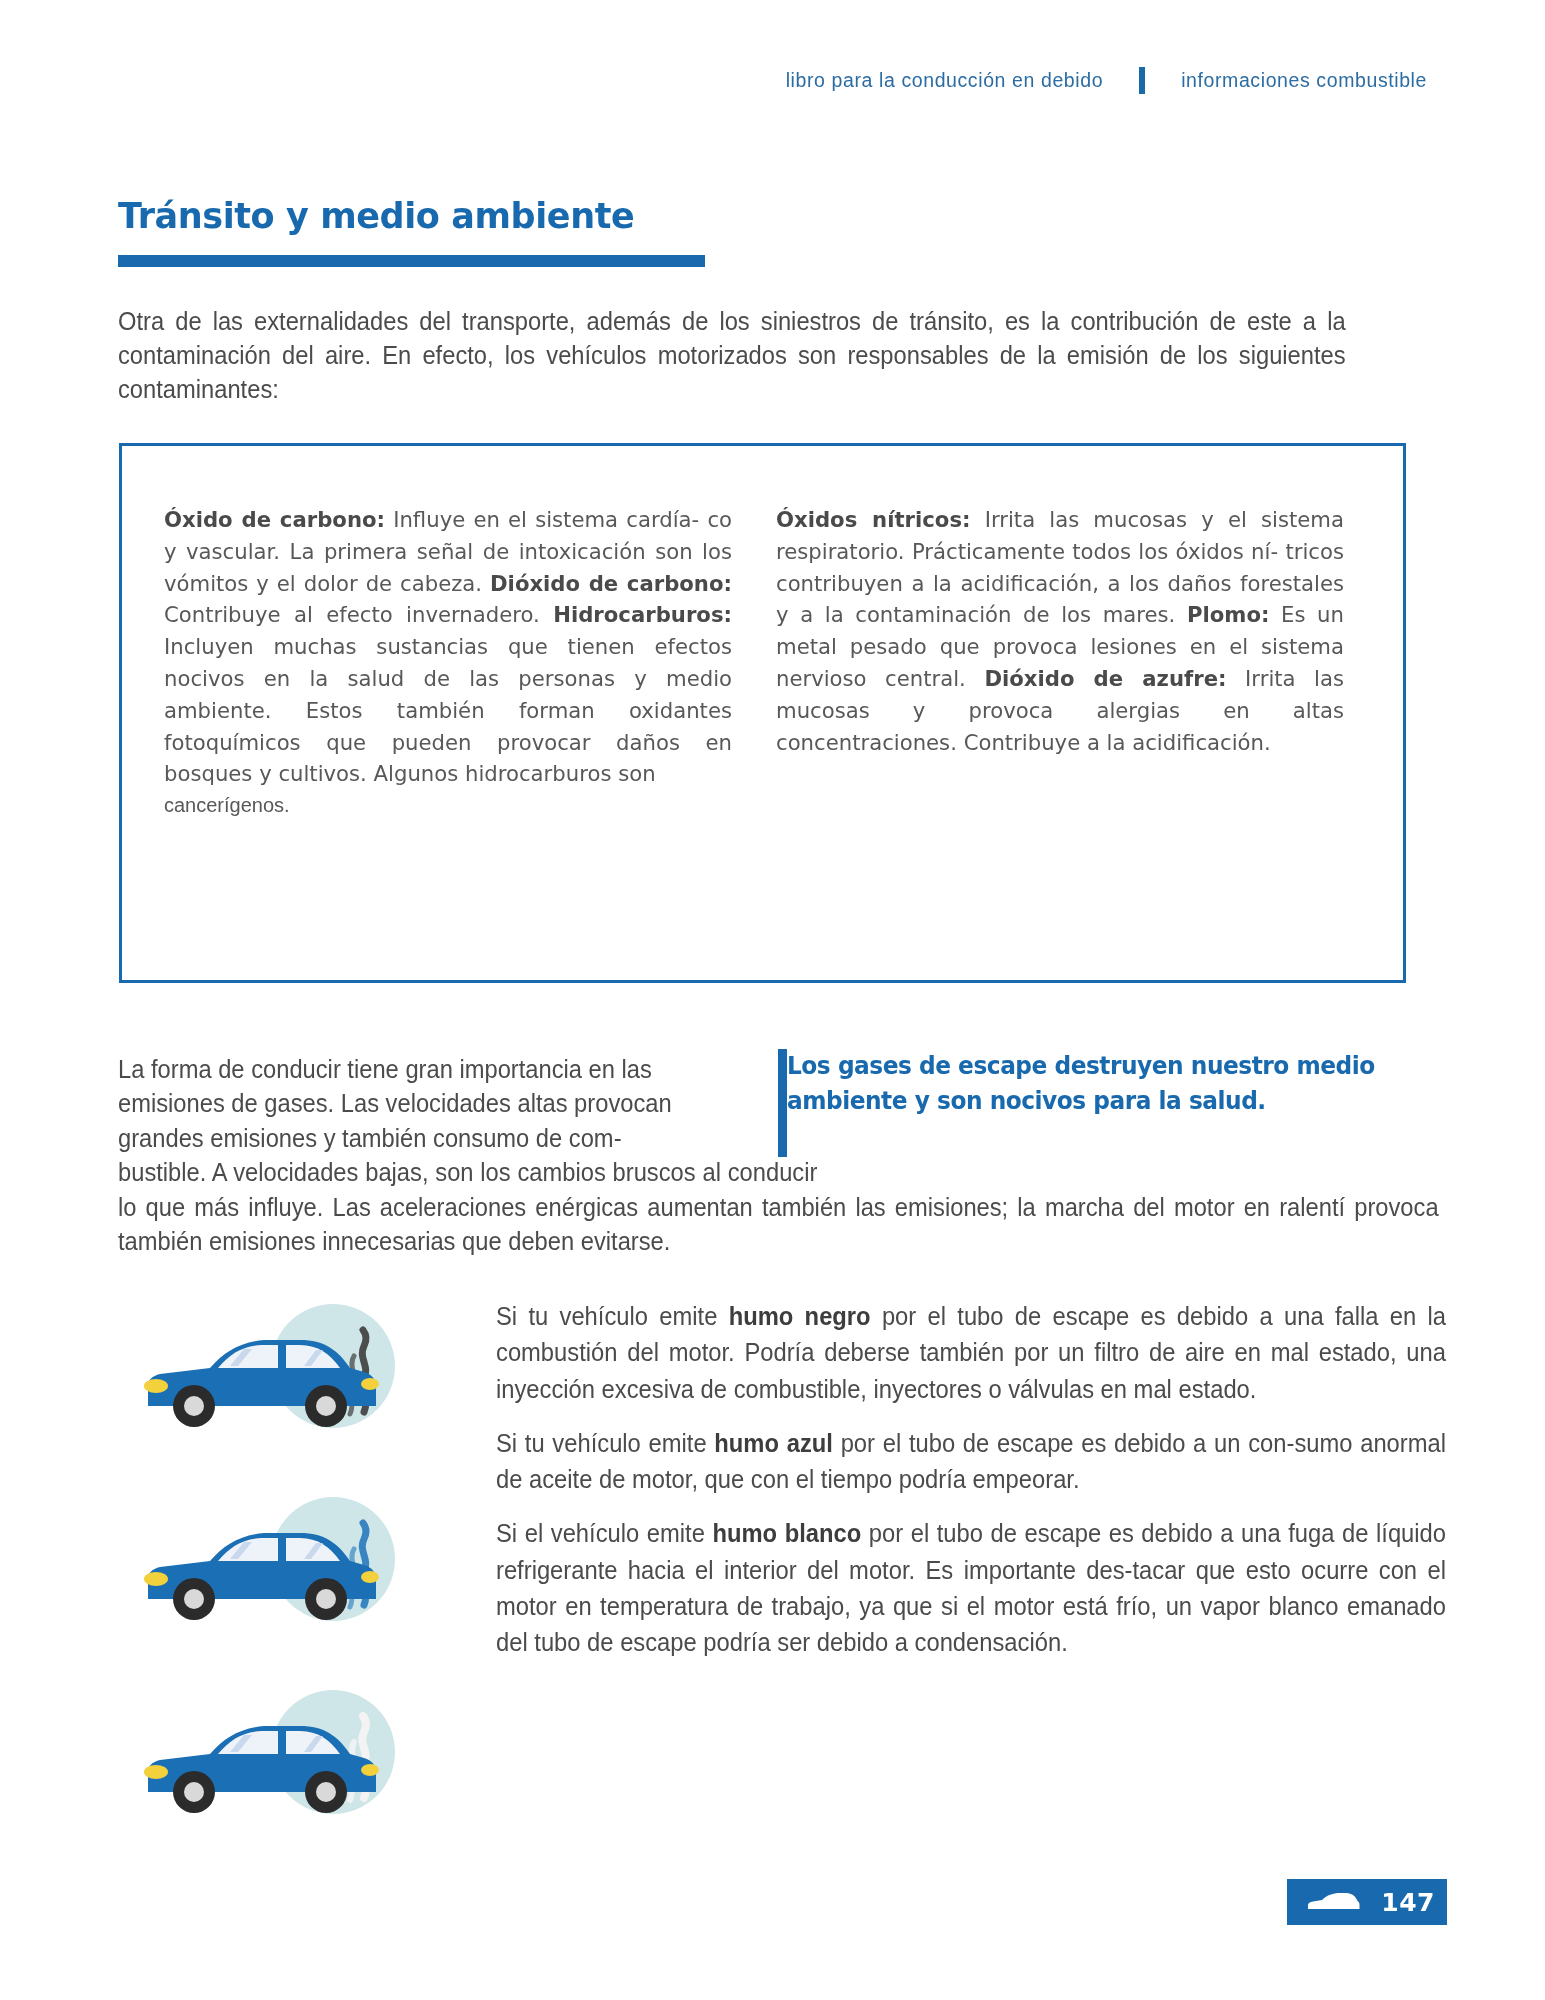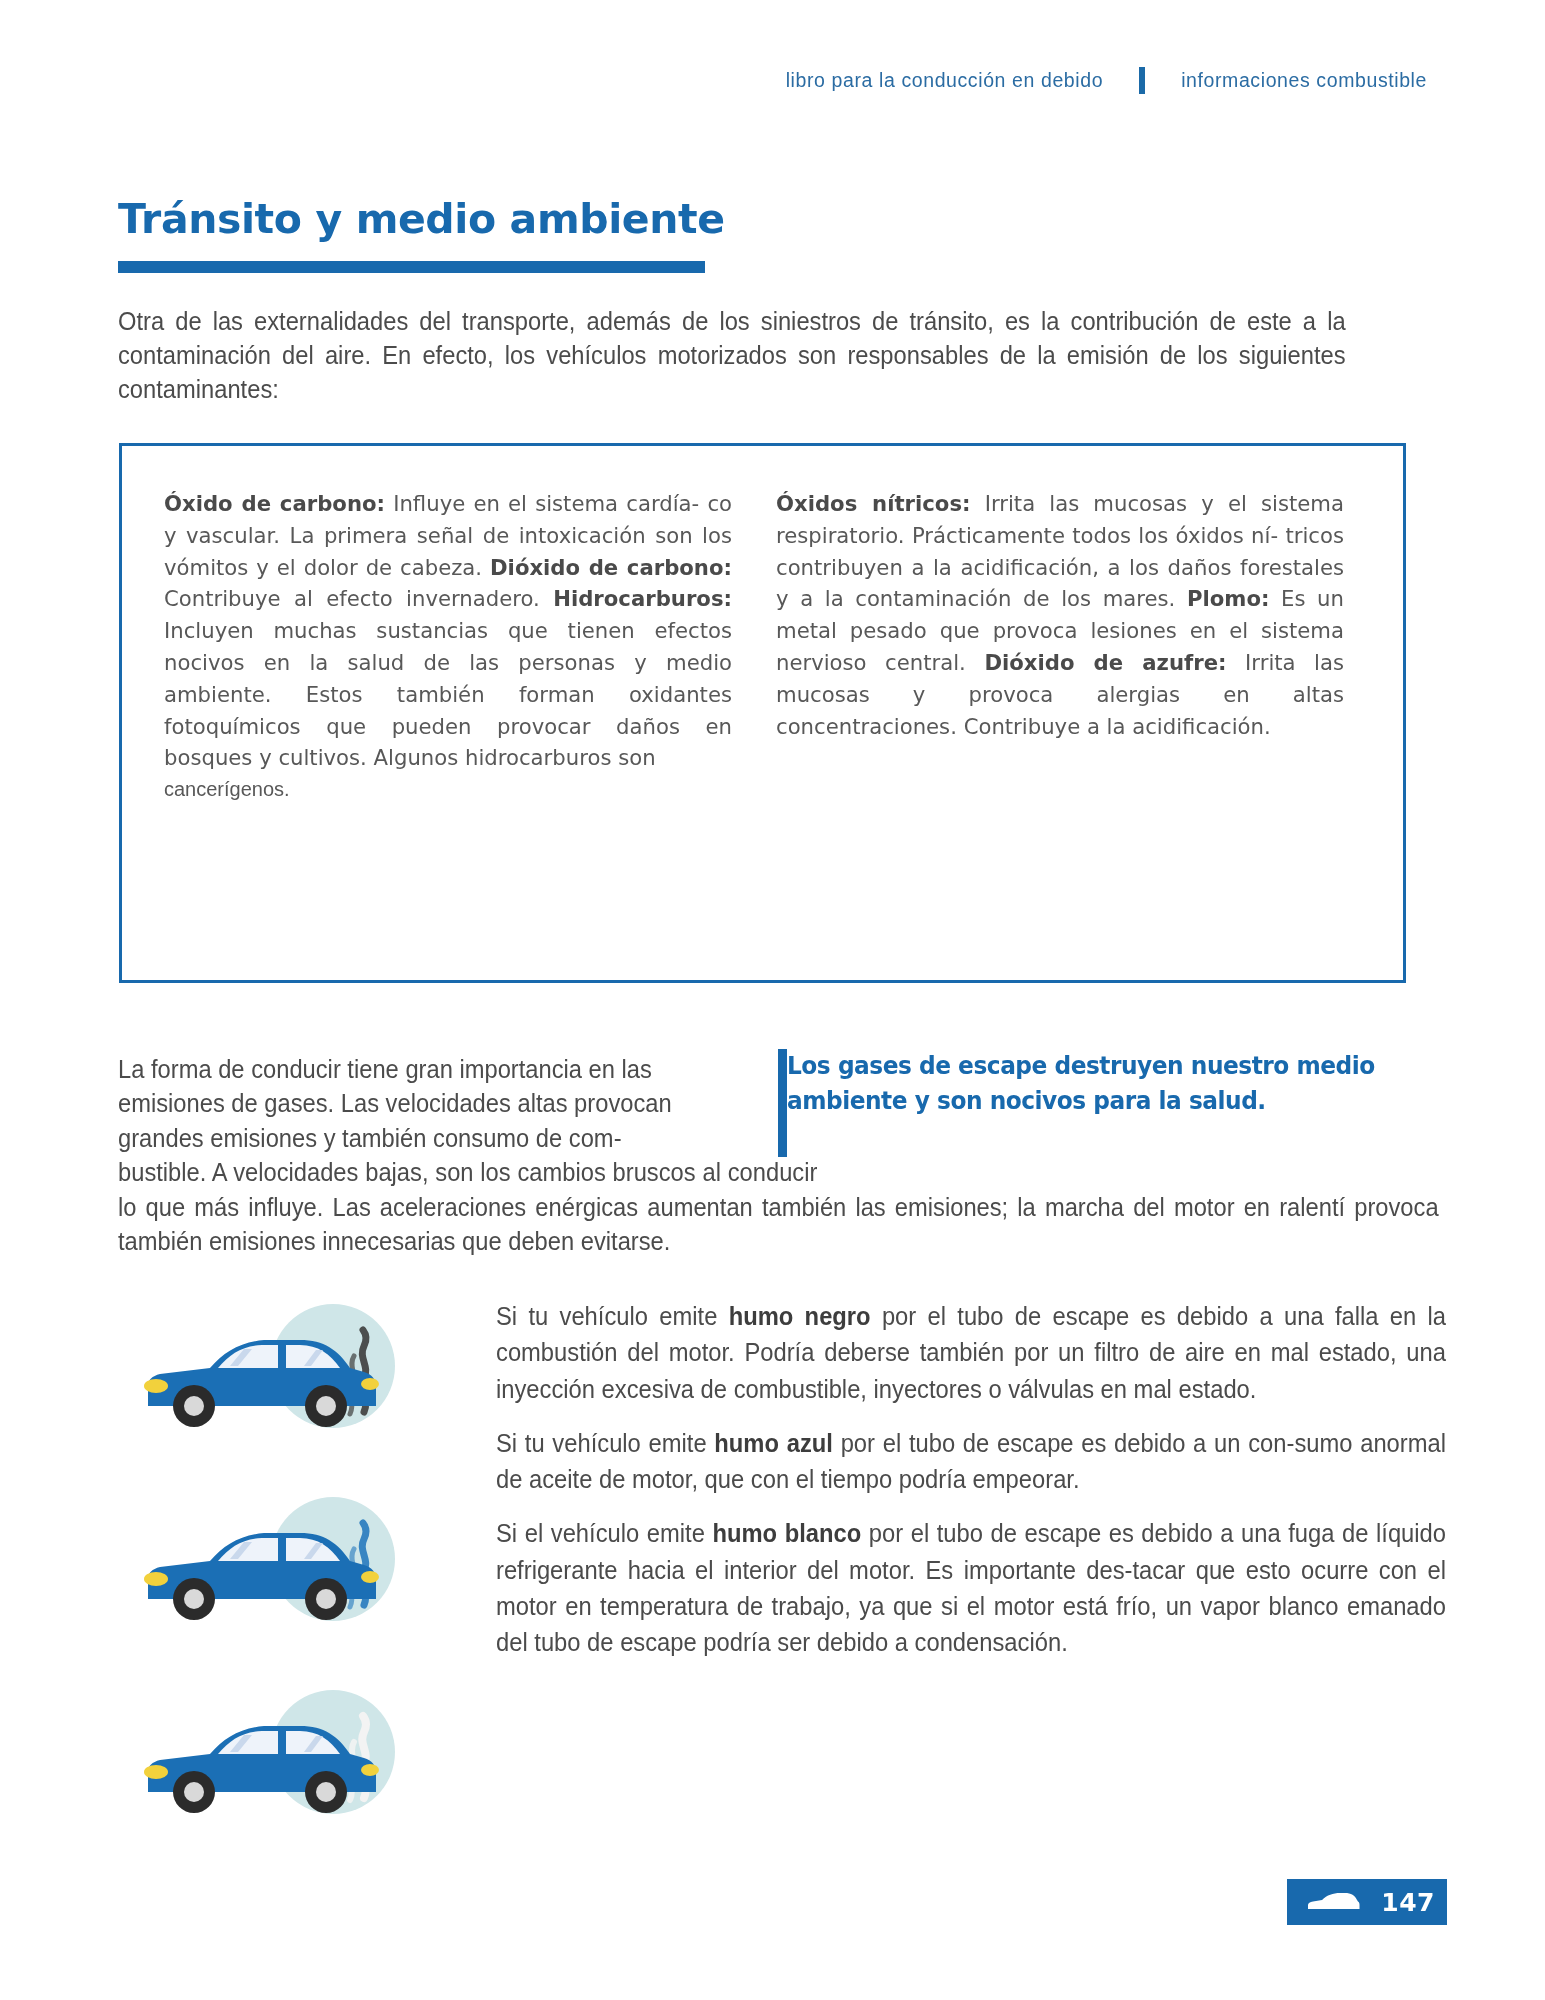--- a/index.html
+++ b/index.html
@@ -43,21 +43,21 @@
 
   
   .title-block {
     position: absolute;
     top: 198px;
     left: 118px;
     width: 1320px;
   }
   .page-title {
     font-family: "DejaVu Sans", sans-serif;
-    font-size: 41px;
+    font-size: 35px;
     font-weight: bold;
     color: #1869ad;
     letter-spacing: -0.4px;
     line-height: 1.05;
   }
   .title-rule {
     margin-top: 20px;
     width: 587px;
     height: 12px;
     background: #1869ad;
@@ -83,21 +83,21 @@
   .poll-box {
     position: absolute;
     top: 443px;
     left: 119px;
     width: 1287px;
     height: 540px;
     border: 3px solid #1869ad;
   }
   .poll-cols {
     display: flex;
-    padding: 42px 36px 0 42px;
+    padding: 58px 36px 0 42px;
     gap: 44px;
   }
   .poll-col {
     width: 568px;
     font-family: "DejaVu Sans", sans-serif;
     font-size: 21.2px;
     line-height: 1.50;
     color: #585858;
     text-align: justify;
   }

